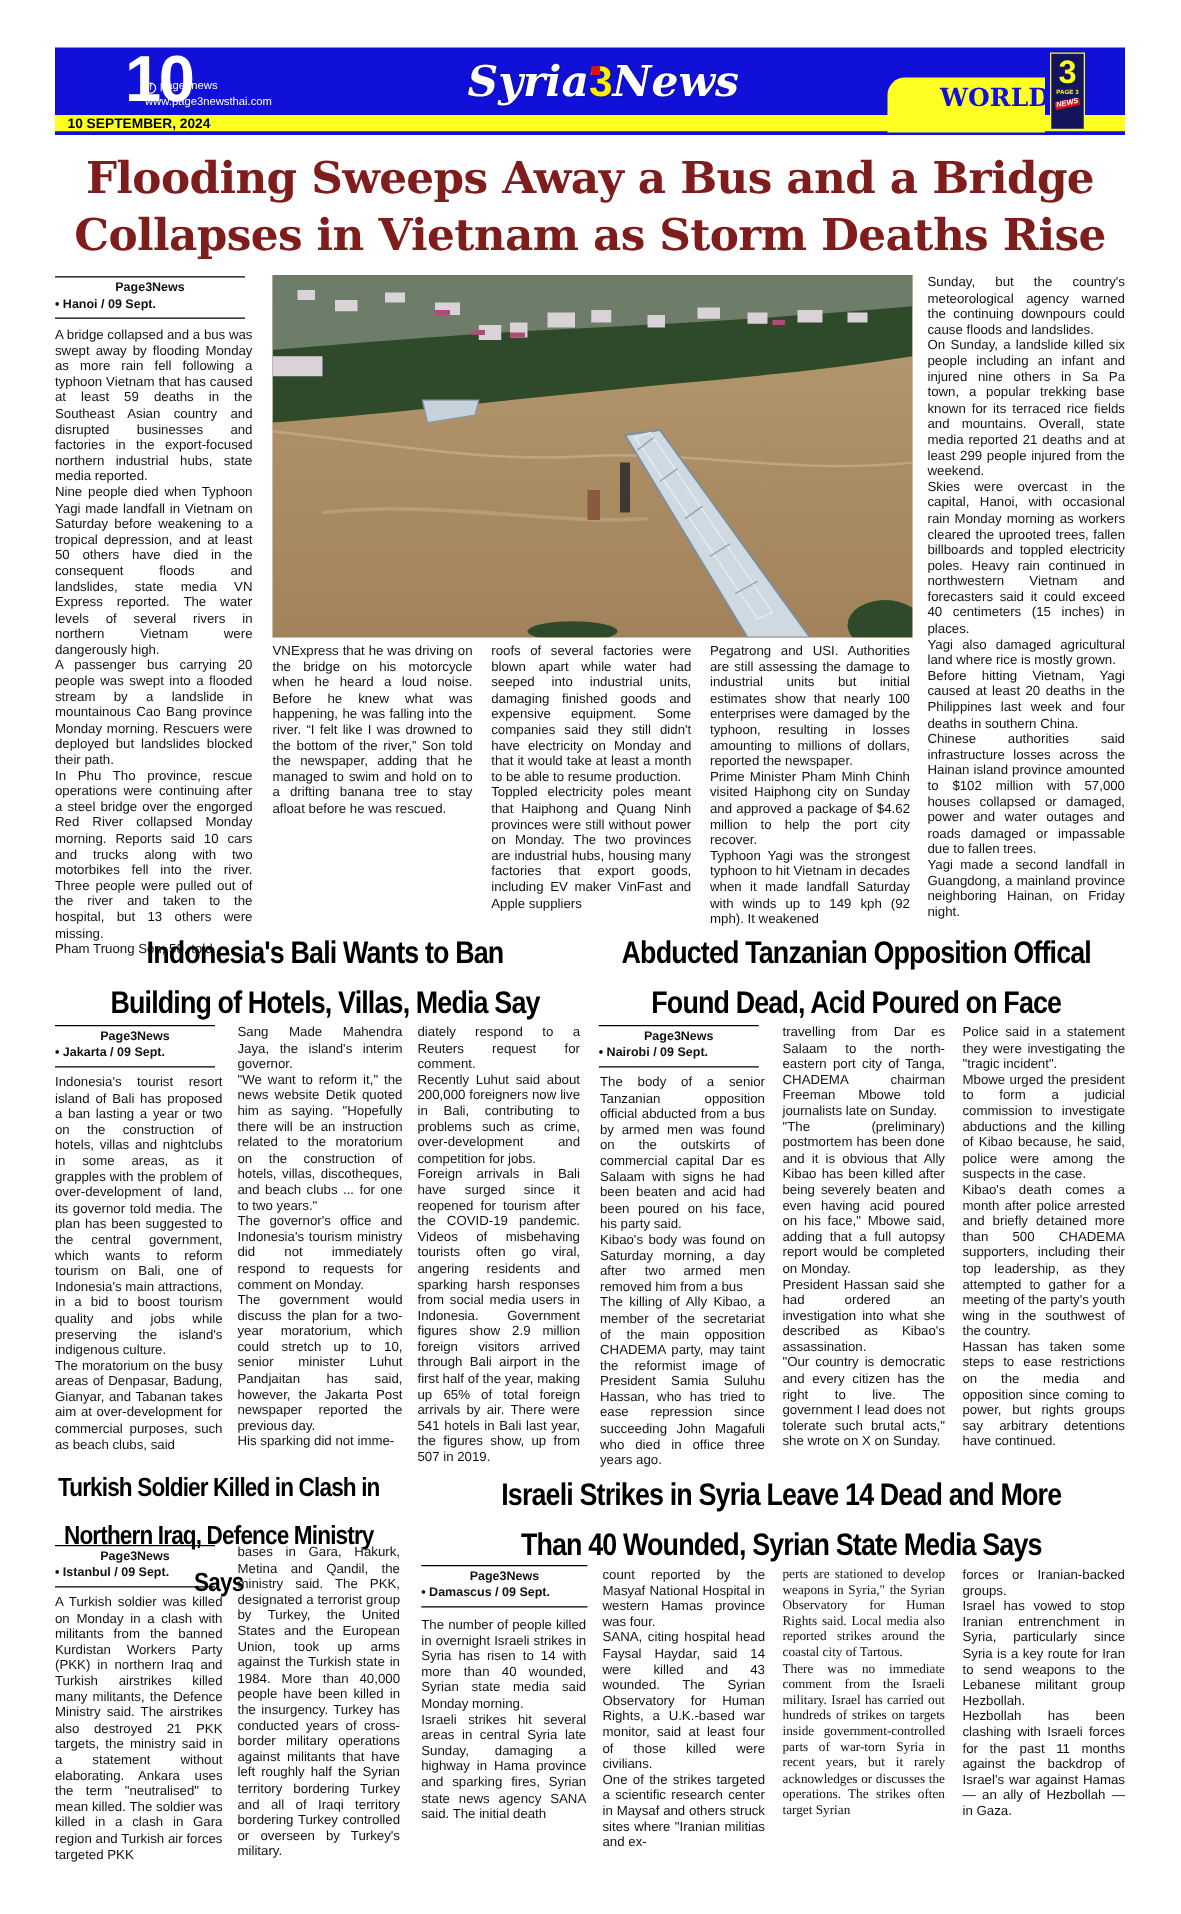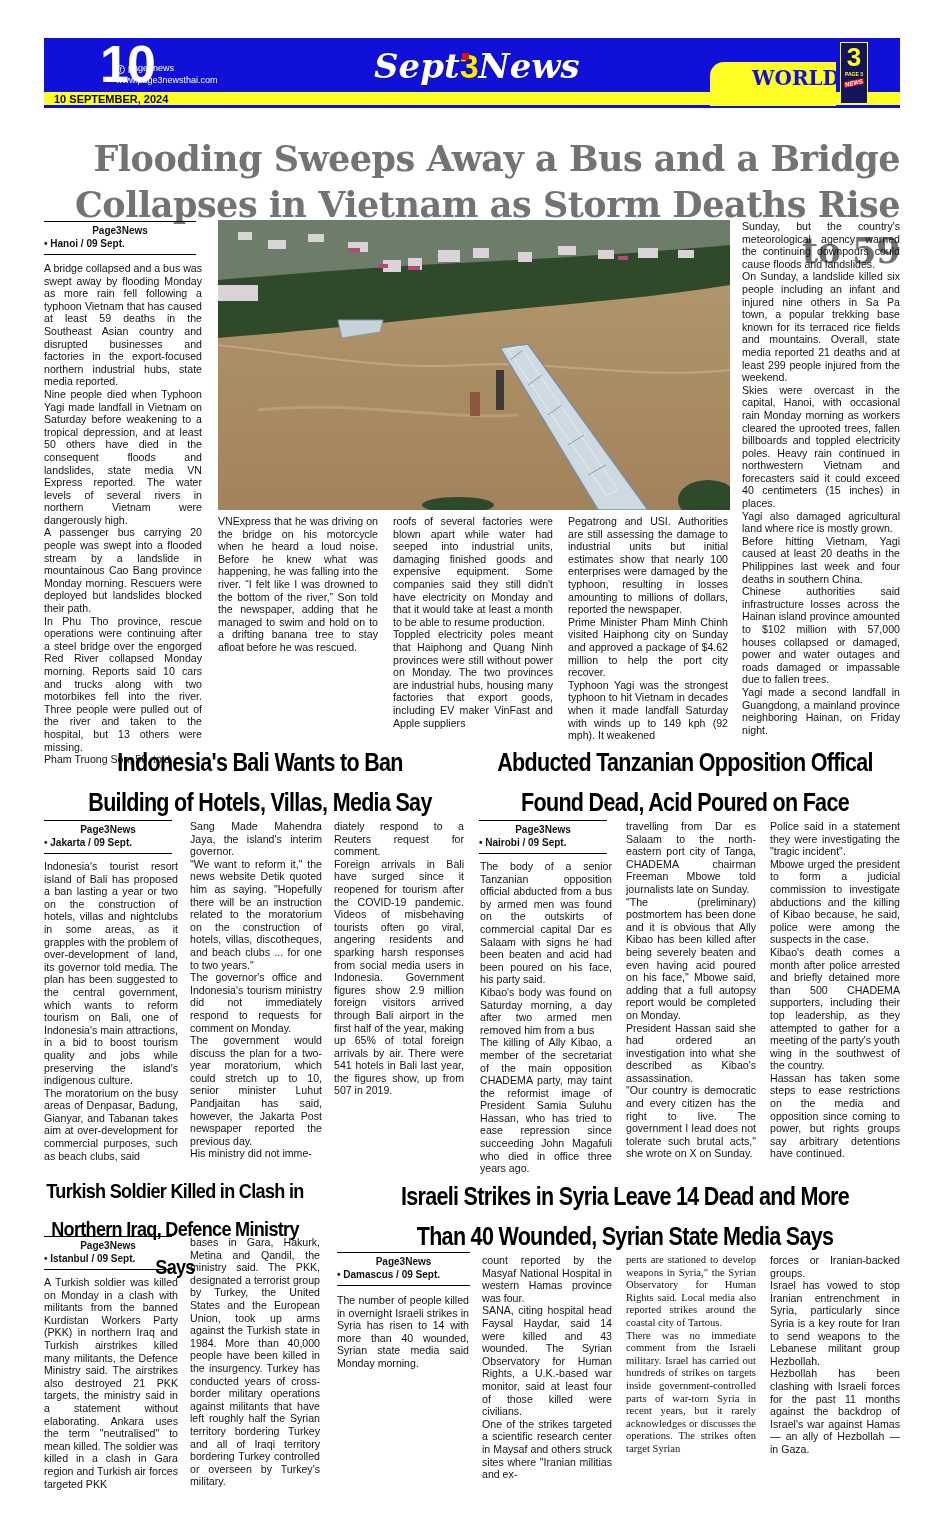--- a/index.html
+++ b/index.html
@@ -17,21 +17,21 @@
   .brand .three { color: #ffee00; font-family: "Liberation Sans", sans-serif; font-style: normal; font-weight: bold; position: relative; }
   .brand .three::before { content: ""; position: absolute; left: 2px; top: 6px; width: 7px; height: 7px; background: #e01010; }
   .world-tab { position: absolute; left: 666px; top: 24px; width: 126px; height: 44px; background: #ffff22; border-radius: 14px 0 0 0; }
   .world-label { position: absolute; left: 708px; top: 28px; font: bold 20px "DejaVu Serif", serif; color: #1010d8; letter-spacing: 0; }
   .logo-box { position: absolute; left: 796px; top: 4px; width: 28px; height: 62px; background: #14145a; border: 1px solid #ffff22; }
   .logo-box .big3 { display: block; text-align: center; font: bold 26px "Liberation Sans", sans-serif; color: #ffff22; line-height: 28px; }
   .logo-box .p3 { display: block; text-align: center; font: bold 5px "Liberation Sans", sans-serif; color: #ffff22; }
   .logo-box .nw { display: block; margin: 3px auto 0; width: 20px; background: #e01010; color: #fff; font: bold italic 6px "Liberation Sans", sans-serif; text-align: center; transform: rotate(-12deg); }
 
   
-  .main-headline { position: absolute; left: 44px; top: 136px; width: 856px; text-align: right; font: bold 35px "DejaVu Serif", serif; line-height: 46px; color: #737373; letter-spacing: -0.5px; }
+  .main-headline { position: absolute; left: 44px; top: 120px; width: 856px; text-align: center; font: bold 35px "DejaVu Serif", serif; line-height: 46px; color: #7f1d1d; letter-spacing: -0.5px; }
   .headline { position: absolute; text-align: center; font: bold 25px "Liberation Sans", sans-serif; color: #000; line-height: 40px; letter-spacing: -0.8px; transform: scaleX(0.86); transform-origin: center top; }
   .headline-sm { font-size: 21px; line-height: 38px; }
 
   
   .byline { position: absolute; border-top: 1px solid #000; border-bottom: 1.5px solid #000; padding: 2px 0 4px 0; }
   .byline .src { display: block; text-align: center; font: bold 10px "Liberation Sans", sans-serif; line-height: 13px; }
   .byline .loc { display: block; font: bold 10px "Liberation Sans", sans-serif; line-height: 13px; }
 
   
   .col { position: absolute; font: 10.6px "Liberation Sans", sans-serif; line-height: 12.6px; text-align: justify; color: #111; hyphens: manual; }
@@ -43,21 +43,21 @@
 </style>
 </head>
 <body>
 
 <header class="masthead">
   <div class="page-num">10</div>
   <div class="social">
     <div><span class="fb">f</span><span>page3news</span></div>
     <div>www.page3newsthai.com</div>
   </div>
-  <div class="brand"><span>Sept</span><span class="three">3</span><span>News</span></div>
+  <div class="brand"><span>Syria</span><span class="three">3</span><span>News</span></div>
   <div class="mast-date-bar"></div>
   <div class="mast-date">10 SEPTEMBER, 2024</div>
   <div class="world-tab"></div>
   <div class="world-label">WORLD</div>
   <div class="logo-box">
     <span class="big3">3</span>
     <span class="p3">PAGE 3</span>
     <span class="nw">NEWS</span>
   </div>
 </header>
@@ -164,24 +164,25 @@
 </div>
 <div class="col" style="left:44px; top:860px; width:134px;">
   <p>Indonesia's tourist resort island of Bali has proposed a ban lasting a year or two on the construction of hotels, villas and nightclubs in some areas, as it grapples with the problem of over-development of land, its governor told media. The plan has been suggested to the central government, which wants to reform tourism on Bali, one of Indonesia's main attractions, in a bid to boost tourism quality and jobs while preserving the island's indigenous culture.</p>
   <p>The moratorium on the busy areas of Denpasar, Badung, Gianyar, and Tabanan takes aim at over-development for commercial purposes, such as beach clubs, said</p>
 </div>
 <div class="col" style="left:190px; top:820px; width:132px;">
   <p>Sang Made Mahendra Jaya, the island's interim governor.</p>
   <p>"We want to reform it," the news website Detik quoted him as saying. "Hopefully there will be an instruction related to the moratorium on the construction of hotels, villas, discotheques, and beach clubs ... for one to two years."</p>
   <p>The governor's office and Indonesia's tourism ministry did not immediately respond to requests for comment on Monday.</p>
   <p>The government would discuss the plan for a two-year moratorium, which could stretch up to 10, senior minister Luhut Pandjaitan has said, however, the Jakarta Post newspaper reported the previous day.</p>
-  <p>His ministry did not imme-</p>
+  <p>His sparking did not imme-</p>
 </div>
 <div class="col" style="left:334px; top:820px; width:130px;">
   <p>diately respond to a Reuters request for comment.</p>
+  <p>Recently Luhut said about 200,000 foreigners now live in Bali, contributing to problems such as crime, over-development and competition for jobs.</p>
   <p>Foreign arrivals in Bali have surged since it reopened for tourism after the COVID-19 pandemic. Videos of misbehaving tourists often go viral, angering residents and sparking harsh responses from social media users in Indonesia. Government figures show 2.9 million foreign visitors arrived through Bali airport in the first half of the year, making up 65% of total foreign arrivals by air. There were 541 hotels in Bali last year, the figures show, up from 507 in 2019.</p>
 </div>
 
 <h2 class="headline" style="left:445px; top:742px; width:480px;">
   <span style="display:block">Abducted Tanzanian Opposition Offical</span>
   <span style="display:block">Found Dead, Acid Poured on Face</span>
 </h2>
 <div class="byline" style="left:479px; top:820px; width:128px;">
   <span class="src">Page3News</span>
   <span class="loc">• Nairobi / 09 Sept.</span>
@@ -222,20 +223,21 @@
 <h2 class="headline" style="left:330px; top:1176px; width:590px;">
   <span style="display:block">Israeli Strikes in Syria Leave 14 Dead and More</span>
   <span style="display:block">Than 40 Wounded, Syrian State Media Says</span>
 </h2>
 <div class="byline" style="left:337px; top:1252px; width:133px;">
   <span class="src">Page3News</span>
   <span class="loc">• Damascus / 09 Sept.</span>
 </div>
 <div class="col" style="left:337px; top:1294px; width:132px;">
   <p>The number of people killed in overnight Israeli strikes in Syria has risen to 14 with more than 40 wounded, Syrian state media said Monday morning.</p>
+  <p>Israeli strikes hit several areas in central Syria late Sunday, damaging a highway in Hama province and sparking fires, Syrian state news agency SANA said. The initial death</p>
 </div>
 <div class="col" style="left:482px; top:1254px; width:130px;">
   <p>count reported by the Masyaf National Hospital in western Hamas province was four.</p>
   <p>SANA, citing hospital head Faysal Haydar, said 14 were killed and 43 wounded. The Syrian Observatory for Human Rights, a U.K.-based war monitor, said at least four of those killed were civilians.</p>
   <p>One of the strikes targeted a scientific research center in Maysaf and others struck sites where "Iranian militias and ex-</p>
 </div>
 <div class="col" style="left:626px; top:1254px; width:130px;font-family:Liberation Serif, serif;">
   <p>perts are stationed to develop weapons in Syria," the Syrian Observatory for Human Rights said. Local media also reported strikes around the coastal city of Tartous.</p>
   <p>There was no immediate comment from the Israeli military. Israel has carried out hundreds of strikes on targets inside government-controlled parts of war-torn Syria in recent years, but it rarely acknowledges or discusses the operations. The strikes often target Syrian</p>
 </div>

